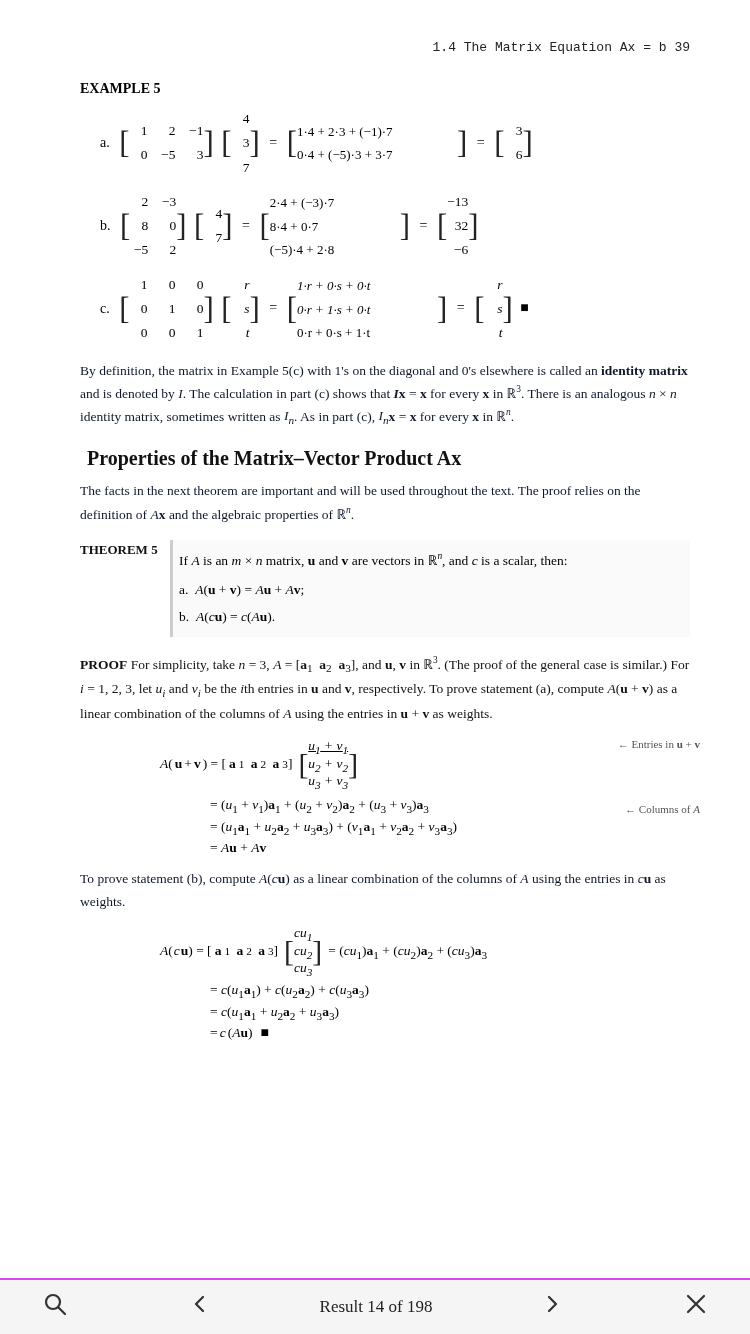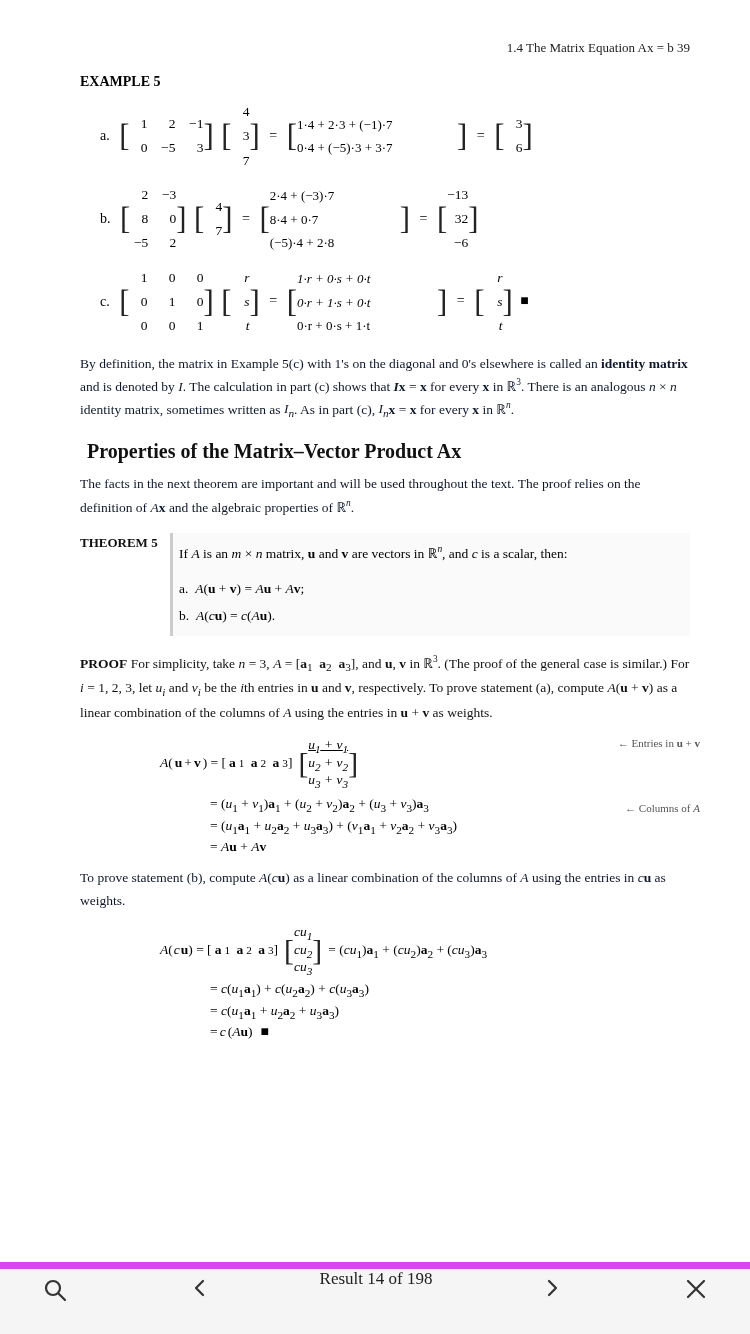--- a/index.html
+++ b/index.html
@@ -17,23 +17,24 @@
       width: 750px;
       min-height: 1200px;
       flex: 1;
       padding: 40px 60px 30px 80px;
       position: relative;
     }
     .page-header {
       display: flex;
       justify-content: flex-end;
       align-items: center;
-      margin-bottom: 18px;
+      margin-bottom: 26px;
       font-size: 13px;
       color: #222;
+      font-family: Liberation Mono, monospace;
     }
     .example-title {
       font-weight: bold;
       font-size: 14px;
       margin-bottom: 10px;
     }
     .math-block {
       margin: 6px 0 6px 20px;
       font-size: 14px;
       line-height: 1.8;
@@ -104,24 +105,24 @@
       font-size: 13.5px;
       line-height: 1.7;
       color: #111;
     }
     .proof-label {
       font-weight: bold;
       font-size: 13.5px;
     }
     .bottom-bar {
       background: #f5f5f5;
-      border-top: 7px solid #d946ef;
-      height: 72px;
-      display: flex;
-      align-items: flex-start;
+      border-top: 2px solid #d946ef;
+      height: 56px;
+      display: flex;
+      align-items: center;
       justify-content: space-between;
       padding: 0 30px;
       width: 750px;
     }
     .bottom-btn {
       background: none;
       border: none;
       font-size: 22px;
       cursor: pointer;
       color: #333;
@@ -357,21 +358,21 @@
   <div class="paragraph-text">
     The facts in the next theorem are important and will be used throughout the text. The proof relies on the definition of <span class="italic">A</span><span class="bold">x</span> and the algebraic properties of ℝ<sup><span class="italic">n</span></sup>.
   </div>
 
   <div class="theorem-box">
     <div class="theorem-label">THEOREM 5</div>
     <div class="theorem-content">
       <div>
         If <span class="italic">A</span> is an <span class="italic">m</span> × <span class="italic">n</span> matrix, <span class="bold">u</span> and <span class="bold">v</span> are vectors in ℝ<sup><span class="italic">n</span></sup>, and <span class="italic">c</span> is a scalar, then:
       </div>
-      <div style="margin-top:12px;">
+      <div style="margin-top:6px;">
         a. &nbsp;<span class="italic">A</span>(<span class="bold">u</span> + <span class="bold">v</span>) = <span class="italic">A</span><span class="bold">u</span> + <span class="italic">A</span><span class="bold">v</span>;
       </div>
       <div style="margin-top:4px;">
         b. &nbsp;<span class="italic">A</span>(<span class="italic">c</span><span class="bold">u</span>) = <span class="italic">c</span>(<span class="italic">A</span><span class="bold">u</span>).
       </div>
     </div>
   </div>
 
   <div class="proof-section">
     <span class="proof-label">PROOF</span>

